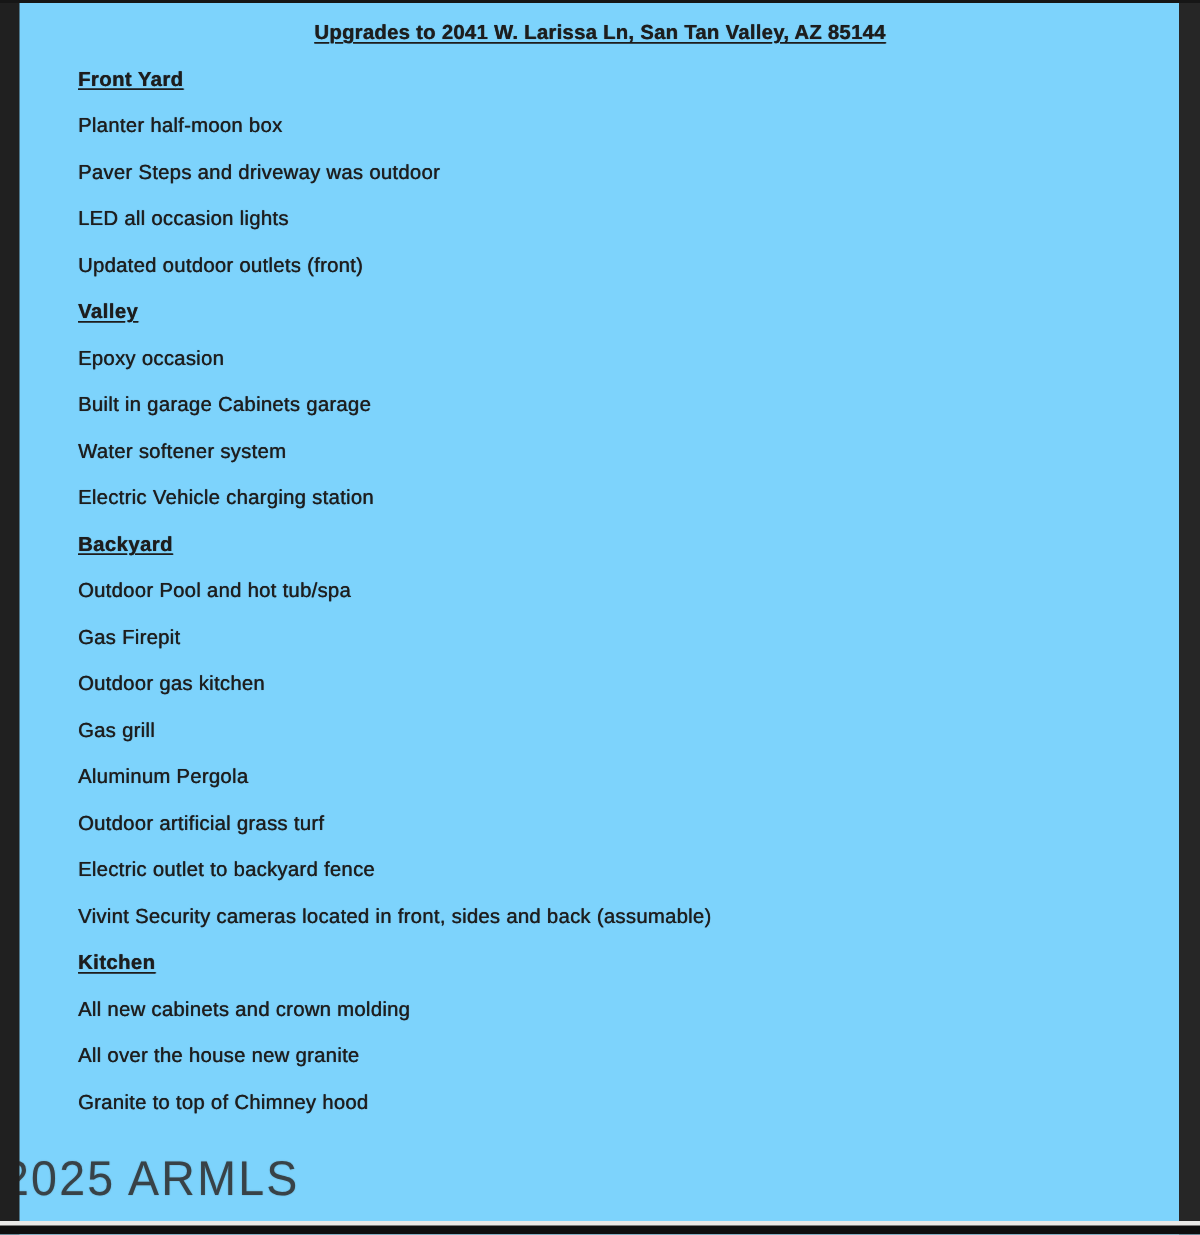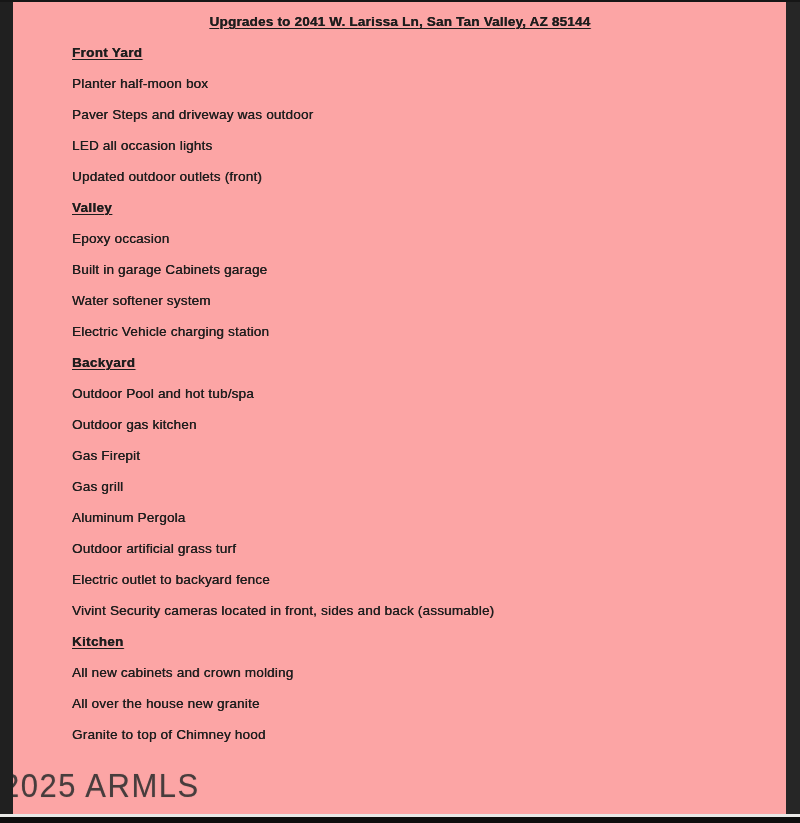--- a/index.html
+++ b/index.html
@@ -6,37 +6,37 @@
   html, body { width: 800px; height: 823px; }
   body {
     font-family: "Liberation Sans", sans-serif;
     background: #ffffff;
     position: relative;
     overflow: hidden;
   }
   .page {
     position: absolute;
     inset: 0;
-    background: #fca5a5;
+    background: #7dd3fc;
   }
   
   .edge { position: absolute; background: #202020; }
   .edge-left   { left: 0; top: 0; bottom: 0; width: 13px; }
   .edge-right  { right: 0; top: 0; bottom: 0; width: 14px; background:#262626; }
   .edge-top    { left: 0; right: 0; top: 0; height: 2px; background:#161616; }
   .edge-bottom { left: 0; right: 0; bottom: 0; height: 9px; background:#0e0e0e; border-top: 3px solid #e9e9e7; }
 
   .doc {
     position: absolute;
     left: 0; right: 0; top: 6px;
   }
   .line {
     height: 31px;
     line-height: 31px;
-    padding-left: 72px;
+    padding-left: 52px;
     font-size: 13.5px;
     color: #1d1d1d;
     white-space: nowrap;
     letter-spacing: 0.2px;
     text-shadow: 0.3px 0 0 rgba(29,29,29,0.75), 0 0 0.6px rgba(29,29,29,0.5);
   }
   .title {
     padding-left: 0;
     text-align: center;
     font-weight: bold;
@@ -80,22 +80,22 @@
     <div class="line item">Updated outdoor outlets (front)</div>
 
     <div class="line heading">Valley</div>
     <div class="line item">Epoxy occasion</div>
     <div class="line item">Built in garage Cabinets garage</div>
     <div class="line item">Water softener system</div>
     <div class="line item">Electric Vehicle charging station</div>
 
     <div class="line heading">Backyard</div>
     <div class="line item">Outdoor Pool and hot tub/spa</div>
+    <div class="line item">Gas Firepit</div>
     <div class="line item">Outdoor gas kitchen</div>
-    <div class="line item">Gas Firepit</div>
     <div class="line item">Gas grill</div>
     <div class="line item">Aluminum Pergola</div>
     <div class="line item">Outdoor artificial grass turf</div>
     <div class="line item">Electric outlet to backyard fence</div>
     <div class="line item">Vivint Security cameras located in front, sides and back (assumable)</div>
 
     <div class="line heading">Kitchen</div>
     <div class="line item">All new cabinets and crown molding</div>
     <div class="line item">All over the house new granite</div>
     <div class="line item">Granite to top of Chimney hood</div>

